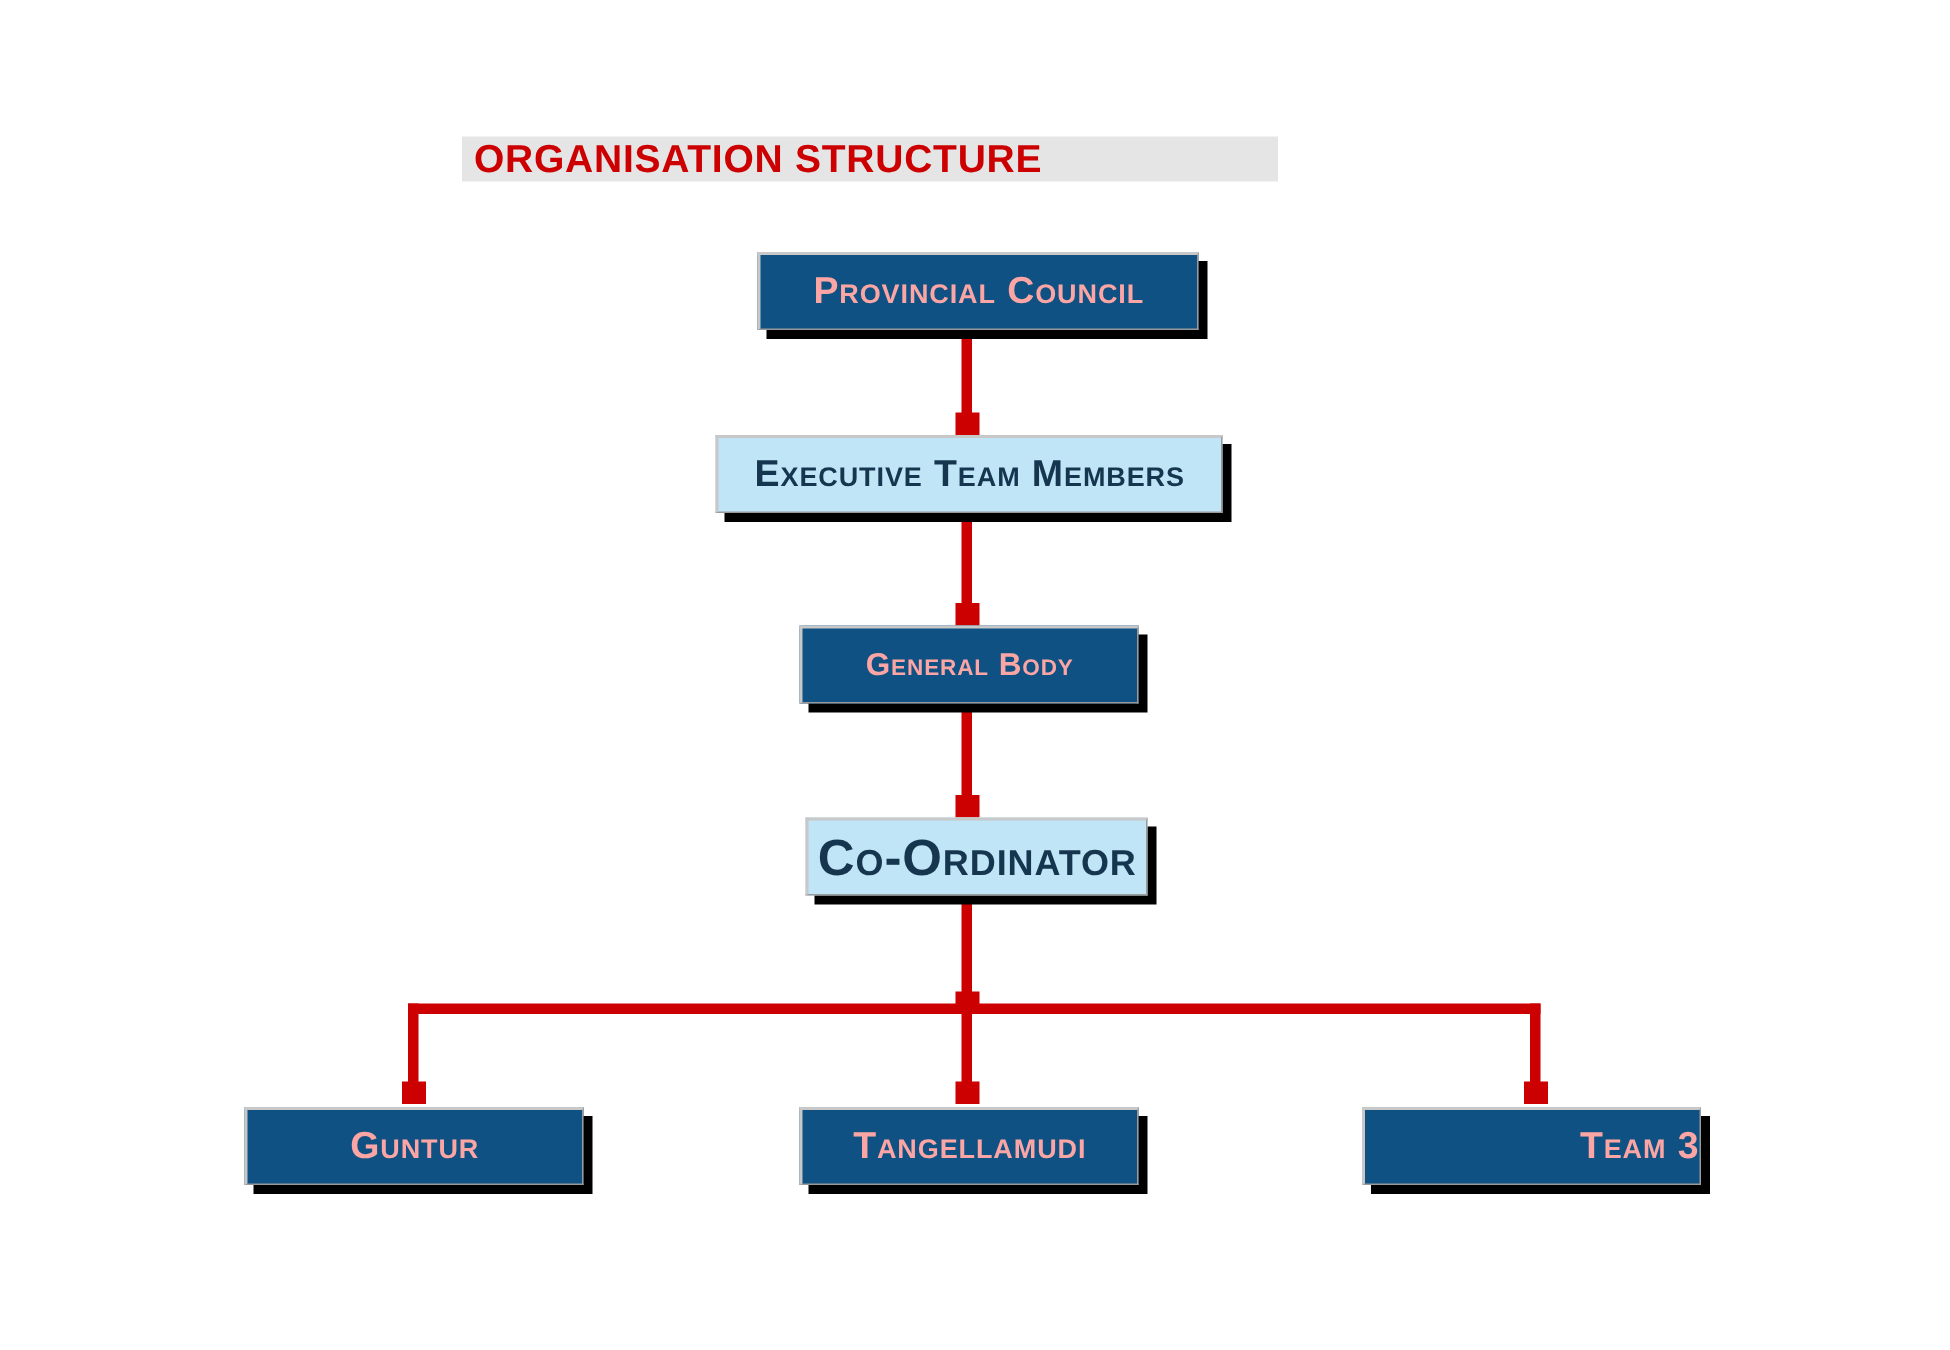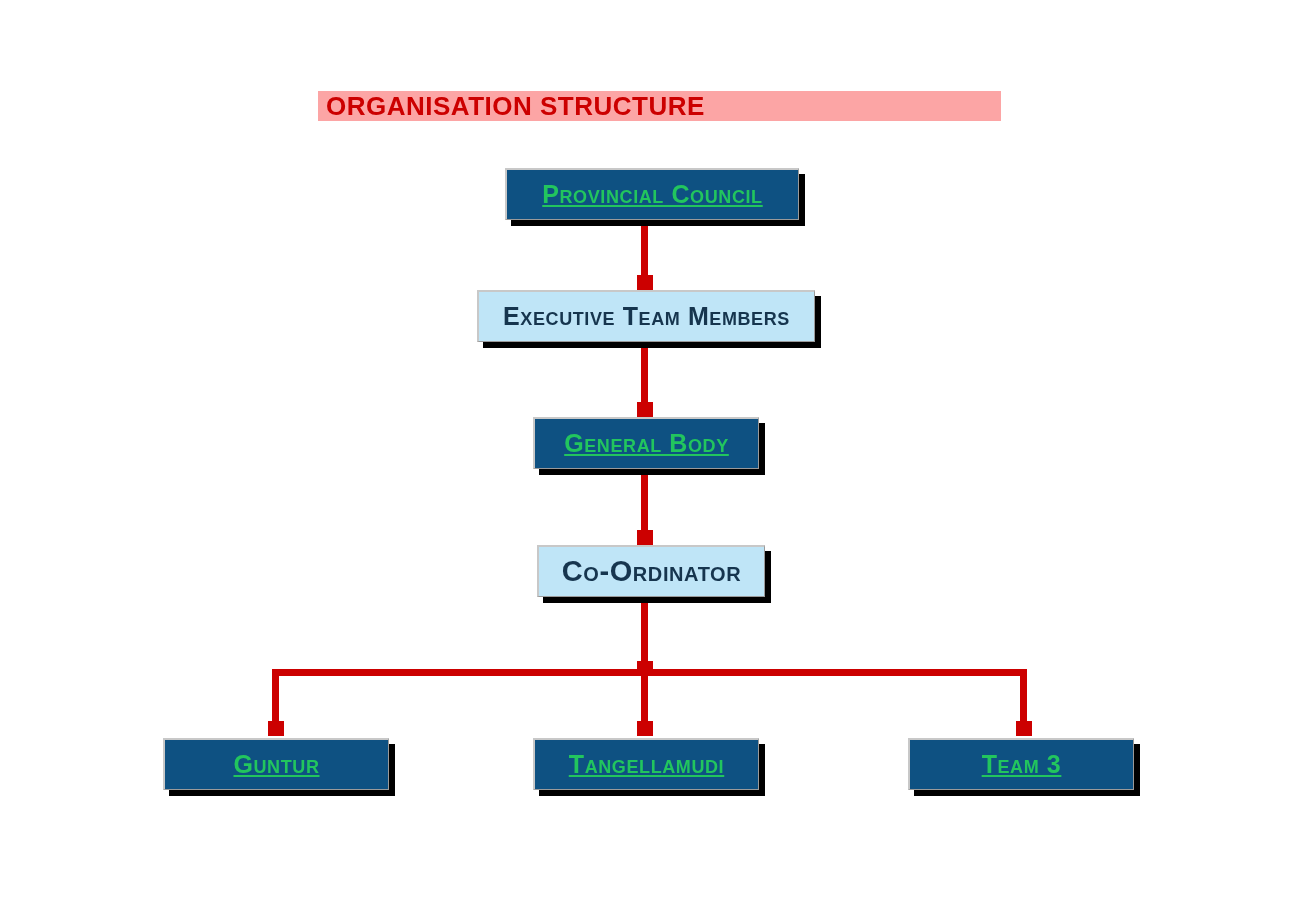--- a/index.html
+++ b/index.html
@@ -18,25 +18,25 @@
   #canvas {
     position: absolute;
     left: 0; top: 0;
     width: 1300px;
     height: 900px;
   }
 
   
   .title-banner {
     position: absolute;
-    left: 318px;
+    left: 308px;
     top: 91px;
-    width: 683px;
+    width: 544px;
     height: 30px;
-    background: #fca5a5;
+    background: #e5e5e5;
     overflow: visible;
     white-space: nowrap;
   }
   .title-banner .title-text {
     position: absolute;
     left: 8px;
     top: 50%;
     transform: translateY(-50%);
     color: #cc0000;           
     font-size: 26px;
@@ -65,22 +65,21 @@
     font-variant: small-caps;
     letter-spacing: 0.6px;
     white-space: nowrap;
     line-height: 1;
   }
 
   .node.dark {
     background: #0e5182;
   }
   .node.dark .label {
-    color: #22c55e;
-    text-decoration: underline;
+    color: #fca5a5;
   }
   .node.light {
     background: #bfe5f7;
   }
   .node.light .label {
     color: #16354e;
   }
 
   
   .conn {
@@ -115,28 +114,28 @@
   <div class="arrowhead" style="left:637px; top:275px;"></div>
 
   <div class="node light" style="left:477px; top:290px; width:338px; height:52px;">
     <span class="label" style="font-size:25px;">Executive Team Members</span>
   </div>
 
   <div class="conn conn-v" style="left:641px; top:342px; width:7px; height:70px;"></div>
   <div class="arrowhead" style="left:637px; top:402px;"></div>
 
   <div class="node dark" style="left:533px; top:417px; width:226px; height:52px;">
-    <span class="label" style="font-size:25px;">General Body</span>
+    <span class="label" style="font-size:21px;">General Body</span>
   </div>
 
   <div class="conn conn-v" style="left:641px; top:469px; width:7px; height:72px;"></div>
   <div class="arrowhead" style="left:637px; top:530px;"></div>
 
   <div class="node light" style="left:537px; top:545px; width:228px; height:52px;">
-    <span class="label" style="font-size:29px;">Co-Ordinator</span>
+    <span class="label" style="font-size:34px;">Co-Ordinator</span>
   </div>
 
   <div class="conn conn-v" style="left:641px; top:597px; width:7px; height:76px;"></div>
   <div class="arrowhead" style="left:637px; top:661px;"></div>
 
   <div class="conn conn-h" style="left:272px; top:669px; width:755px; height:7px;"></div>
 
   <div class="conn conn-v" style="left:272px; top:669px; width:7px; height:66px;"></div>
   <div class="arrowhead" style="left:268px; top:721px;"></div>
 
@@ -147,17 +146,17 @@
   <div class="arrowhead" style="left:1016px; top:721px;"></div>
 
   <div class="node dark" style="left:533px; top:738px; width:226px; height:52px;">
     <span class="label" style="font-size:25px;">Tangellamudi</span>
   </div>
 
   <div class="node dark" style="left:163px; top:738px; width:226px; height:52px;">
     <span class="label" style="font-size:25px;">Guntur</span>
   </div>
 
-  <div class="node dark" style="left:908px; top:738px; width:226px; height:52px;">
+  <div class="node dark" style="left:908px; top:738px; width:226px; height:52px;justify-content:flex-end;">
     <span class="label" style="font-size:25px;">Team 3</span>
   </div>
 
 </div>
 
 </body></html>

